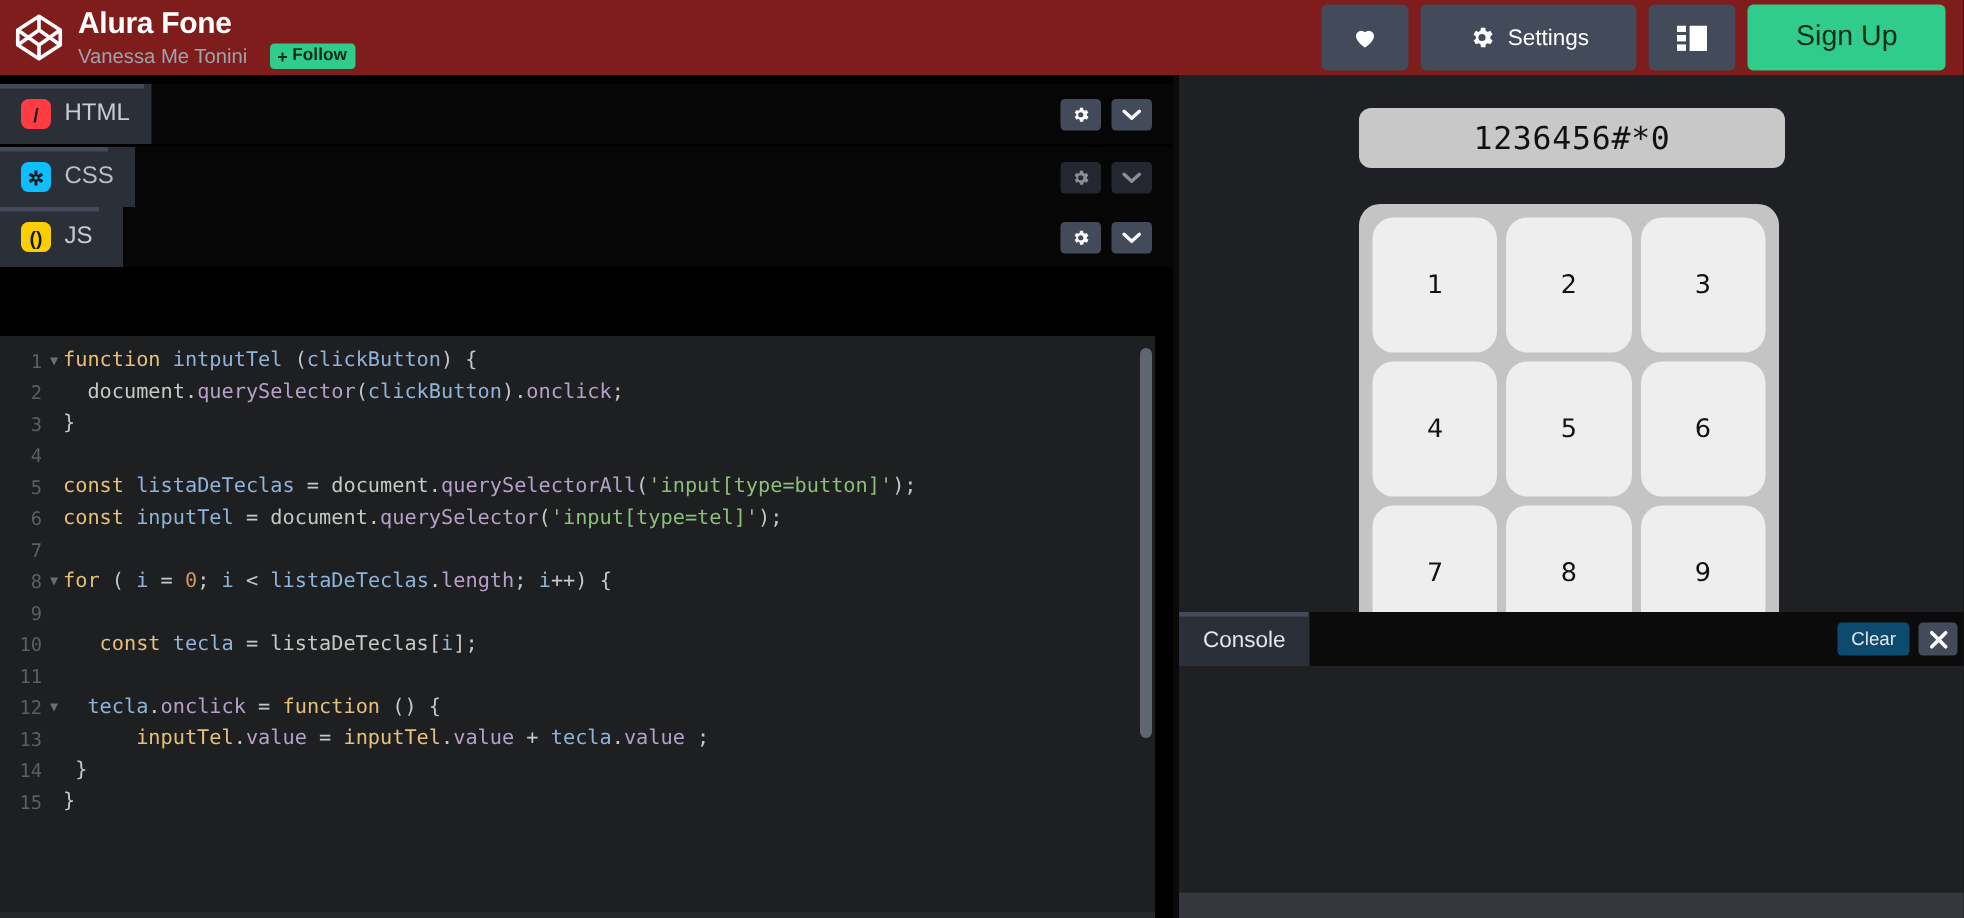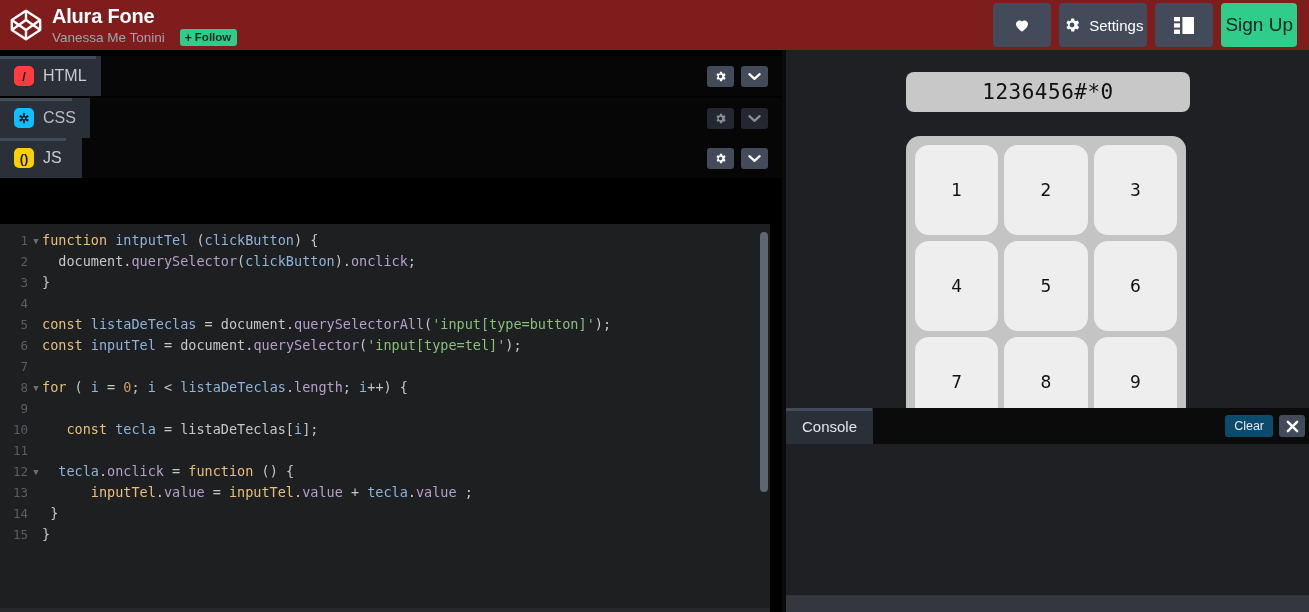--- a/index.html
+++ b/index.html
@@ -33,21 +33,21 @@
   #follow-btn .plus { font-size: 12px; font-weight: bold; line-height: 12px; }
 
   #header-actions {
     margin-left: auto; display: flex; align-items: center; gap: 8px;
     padding-right: 12px; height: 50px;
   }
   .hbtn {
     background: #434a59; color: #fff; border: none; border-radius: 4px;
     height: 44px; font-size: 15px; font-family: "Liberation Sans", sans-serif;
     display: inline-flex; align-items: center; justify-content: center; gap: 8px;
-    cursor: pointer; padding: 0 4px; white-space: nowrap;
+    cursor: pointer; padding: 0 32px; white-space: nowrap;
   }
   .hbtn.icon-only { width: 58px; padding: 0; }
   .hbtn.green { background: #2fcc8b; color: #0d2a1e; font-size: 19px; }
   .hbtn svg { display: block; }
 
   
   #left-pane {
     position: absolute; left: 0; top: 50px; width: 782px; height: 562px;
     background: #000;
   }

